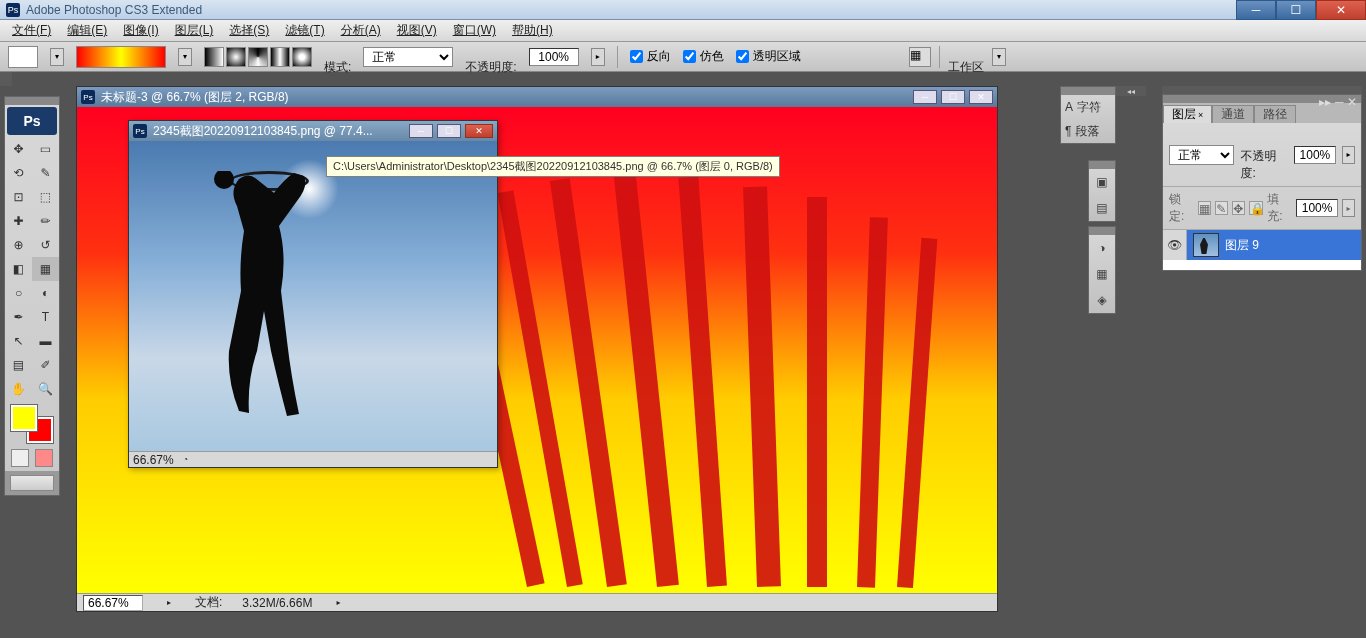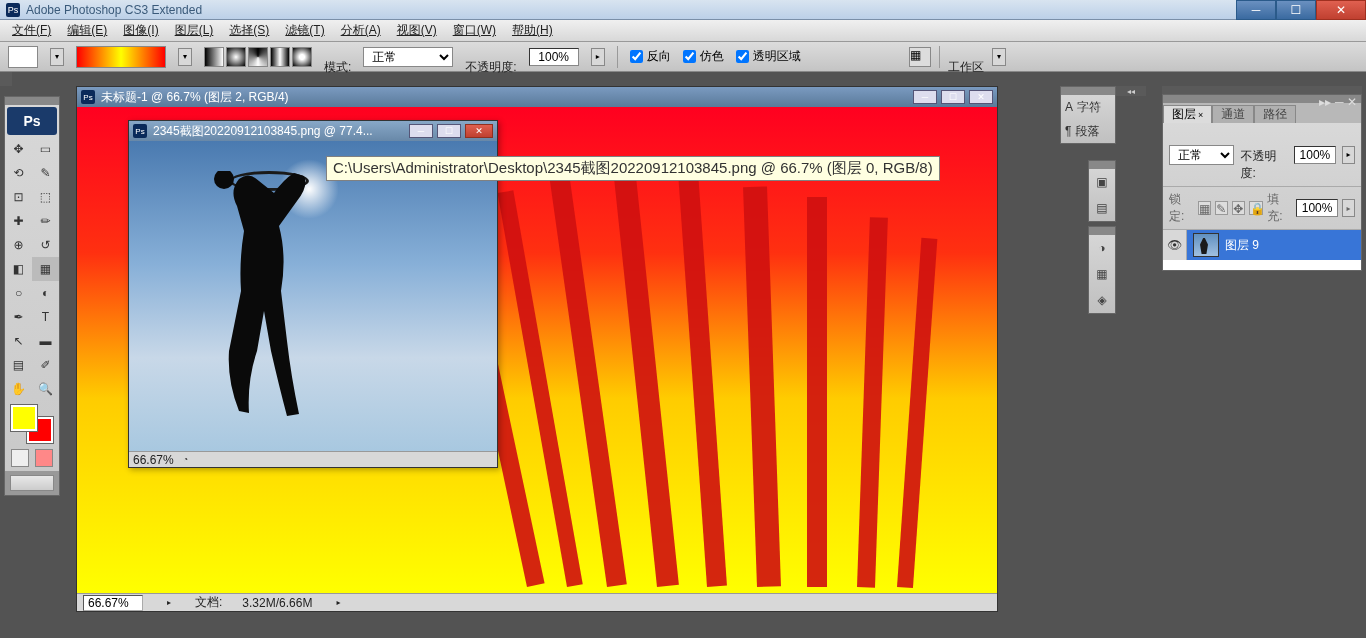--- a/index.html
+++ b/index.html
@@ -70,21 +70,21 @@
 .doc2 .doc-title { background: linear-gradient(#88a8c8, #6888a8); }
 .doc2-ctrls .doc-ctrl-close { width: 28px; height: 14px; background: linear-gradient(#e06050,#c04030); color: #fff; border: 1px solid #903020; }
 .canvas2 { height: 310px; background: linear-gradient(to bottom, #4a7ab0 0%, #88b0d8 40%, #c8d8e8 70%, #a8c8e0 100%); position: relative; overflow: hidden; }
 .sun-flare { position: absolute; left: 150px; top: 18px; width: 60px; height: 60px; background: radial-gradient(#ffffff, rgba(255,255,255,0) 70%); }
 .hoop { position: absolute; left: 100px; top: 30px; width: 80px; height: 20px; border: 3px solid #1a1a1a; border-radius: 50%; }
 .player { position: absolute; left: 80px; top: 30px; width: 120px; height: 250px; }
 .player svg { width: 100%; height: 100%; }
 .doc2-status { height: 16px; background: #d8d8d8; border-top: 1px solid #999; display: flex; align-items: center; padding-left: 4px; color: #222; gap: 6px; }
 
 
-.tooltip { position: absolute; left: 326px; top: 156px; background: #ffffe1; border: 1px solid #808080; padding: 2px 6px; color: #333; z-index: 10; font-size: 15px; }
+.tooltip { position: absolute; left: 326px; top: 156px; background: #ffffe1; border: 1px solid #808080; padding: 2px 6px; color: #333; z-index: 10; font-size: 11px; }
 .mini-strip { position: absolute; right: 250px; top: 86px; width: 56px; }
 .mini-grp { background: linear-gradient(#d8d8d8,#c0c0c0); border: 1px solid #666; margin-bottom: 4px; }
 .mini-head { height: 8px; background: #888; }
 .mini-row { height: 24px; display: flex; align-items: center; padding-left: 4px; gap: 4px; color: #333; }
 
 .mini-strip2 { position: absolute; right: 250px; top: 160px; width: 28px; }
 .mini2-grp { background: linear-gradient(#d8d8d8,#c0c0c0); border: 1px solid #666; margin-bottom: 4px; }
 .mini2-cell { height: 26px; display: flex; align-items: center; justify-content: center; color: #444; }
 
 
@@ -213,21 +213,21 @@
     <div class="mode-btn" style="background:#f88"></div>
   </div>
   <div class="screen-row">
     <div class="screen-btn"></div>
   </div>
 </div>
 
 <div class="doc1">
   <div class="doc-title">
     <div class="ps-mini">Ps</div>
-    <span>未标题-1 @ 66.7% (图层 2, RGB/4)</span>
+    <span>未标题-3 @ 66.7% (图层 2, RGB/8)</span>
     <div class="doc-ctrls">
       <div class="doc-ctrl">─</div>
       <div class="doc-ctrl">☐</div>
       <div class="doc-ctrl">✕</div>
     </div>
   </div>
   <div class="canvas1">
     <div class="canvas-art">
       <div class="building-strokes">
         <div class="bs-line" style="left:0;bottom:0;width:18px;height:380px;transform:rotate(-12deg)"></div>

